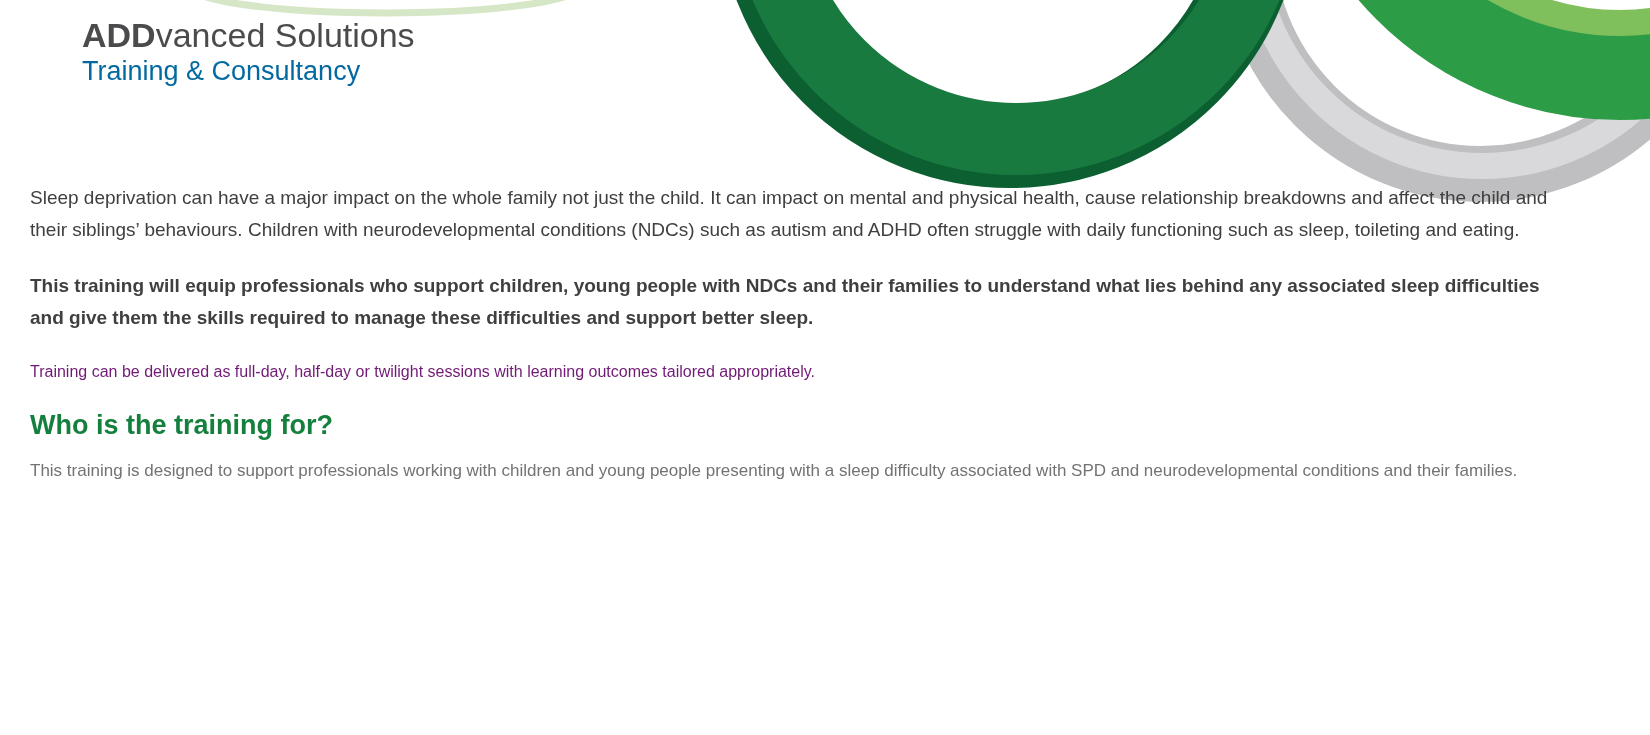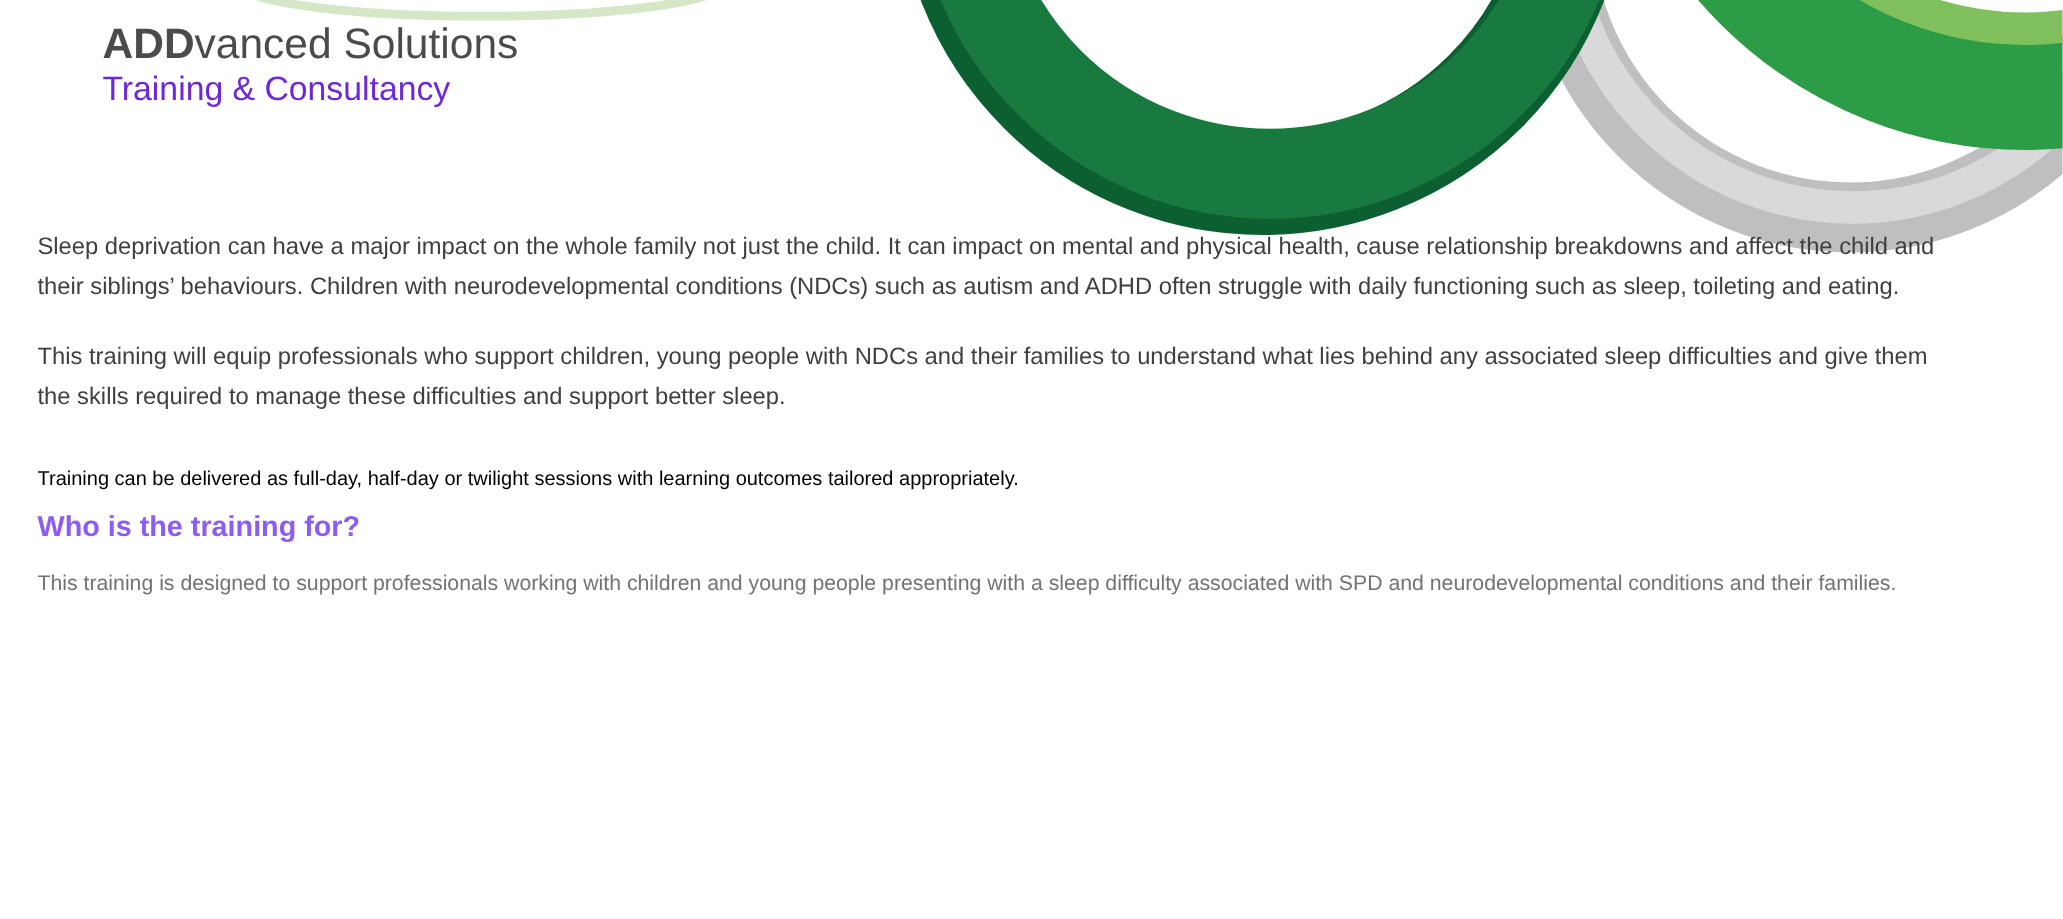--- a/index.html
+++ b/index.html
@@ -7,31 +7,31 @@
   body { width:1650px; height:735px; font-family:"Liberation Sans", sans-serif; overflow:hidden; }
   .page { position:relative; width:1650px; height:735px; background:#ffffff; overflow:hidden; }
 
   
   .rings-svg { position:absolute; top:0; left:0; width:1650px; height:240px; z-index:0; pointer-events:none; }
 
   
   .logo { position:absolute; left:82px; top:16px; z-index:2; }
   .logo-name { font-size:34px; color:#4b4b4d; line-height:38px; }
   .logo-name .bold-part { font-weight:bold; }
-  .logo-division { font-size:27px; color:#6d28d9; line-height:30px; margin-top:2px; }
+  .logo-division { font-size:27px; color:#0369a1; line-height:30px; margin-top:2px; }
   .logo-tagline { font-size:16px; color:#4b4b4d; line-height:19px; margin-top:5px; }
 
   
   .content { position:absolute; left:30px; top:182px; width:1525px; z-index:2; }
   .title { font-size:36px; font-weight:bold; color:#1a7a3f; line-height:44px; margin-bottom:18px; }
   .para { font-size:19px; color:#3f3f3f; line-height:32px; margin-bottom:24px; }
-  .para.second { margin-bottom:38px; }
-  .delivery-note { font-size:16px; color:#000000; line-height:24px; margin-bottom:8px; }
+  .para.second { margin-bottom:26px;font-weight:bold; }
+  .delivery-note { font-size:16px; color:#701a75; line-height:24px; margin-bottom:24px; }
   .guidance-note { font-size:17px; font-weight:bold; color:#3f3f3f; line-height:30px; margin-bottom:30px; }
-  .subtitle { font-size:23px; font-weight:bold; color:#8b5cf6; line-height:34px; margin-bottom:14px; }
+  .subtitle { font-size:27px; font-weight:bold; color:#15803d; line-height:34px; margin-bottom:14px; }
   .para-small { font-size:17px; color:#737373; line-height:29px; }
 </style>
 </head>
 <body>
 
 <div class="page">
 
   <svg class="rings-svg" viewBox="0 0 1650 240" aria-hidden="true">
 
     <ellipse cx="385" cy="-14" rx="196" ry="27" fill="none" stroke="#d5e7c6" stroke-width="7"></ellipse>

